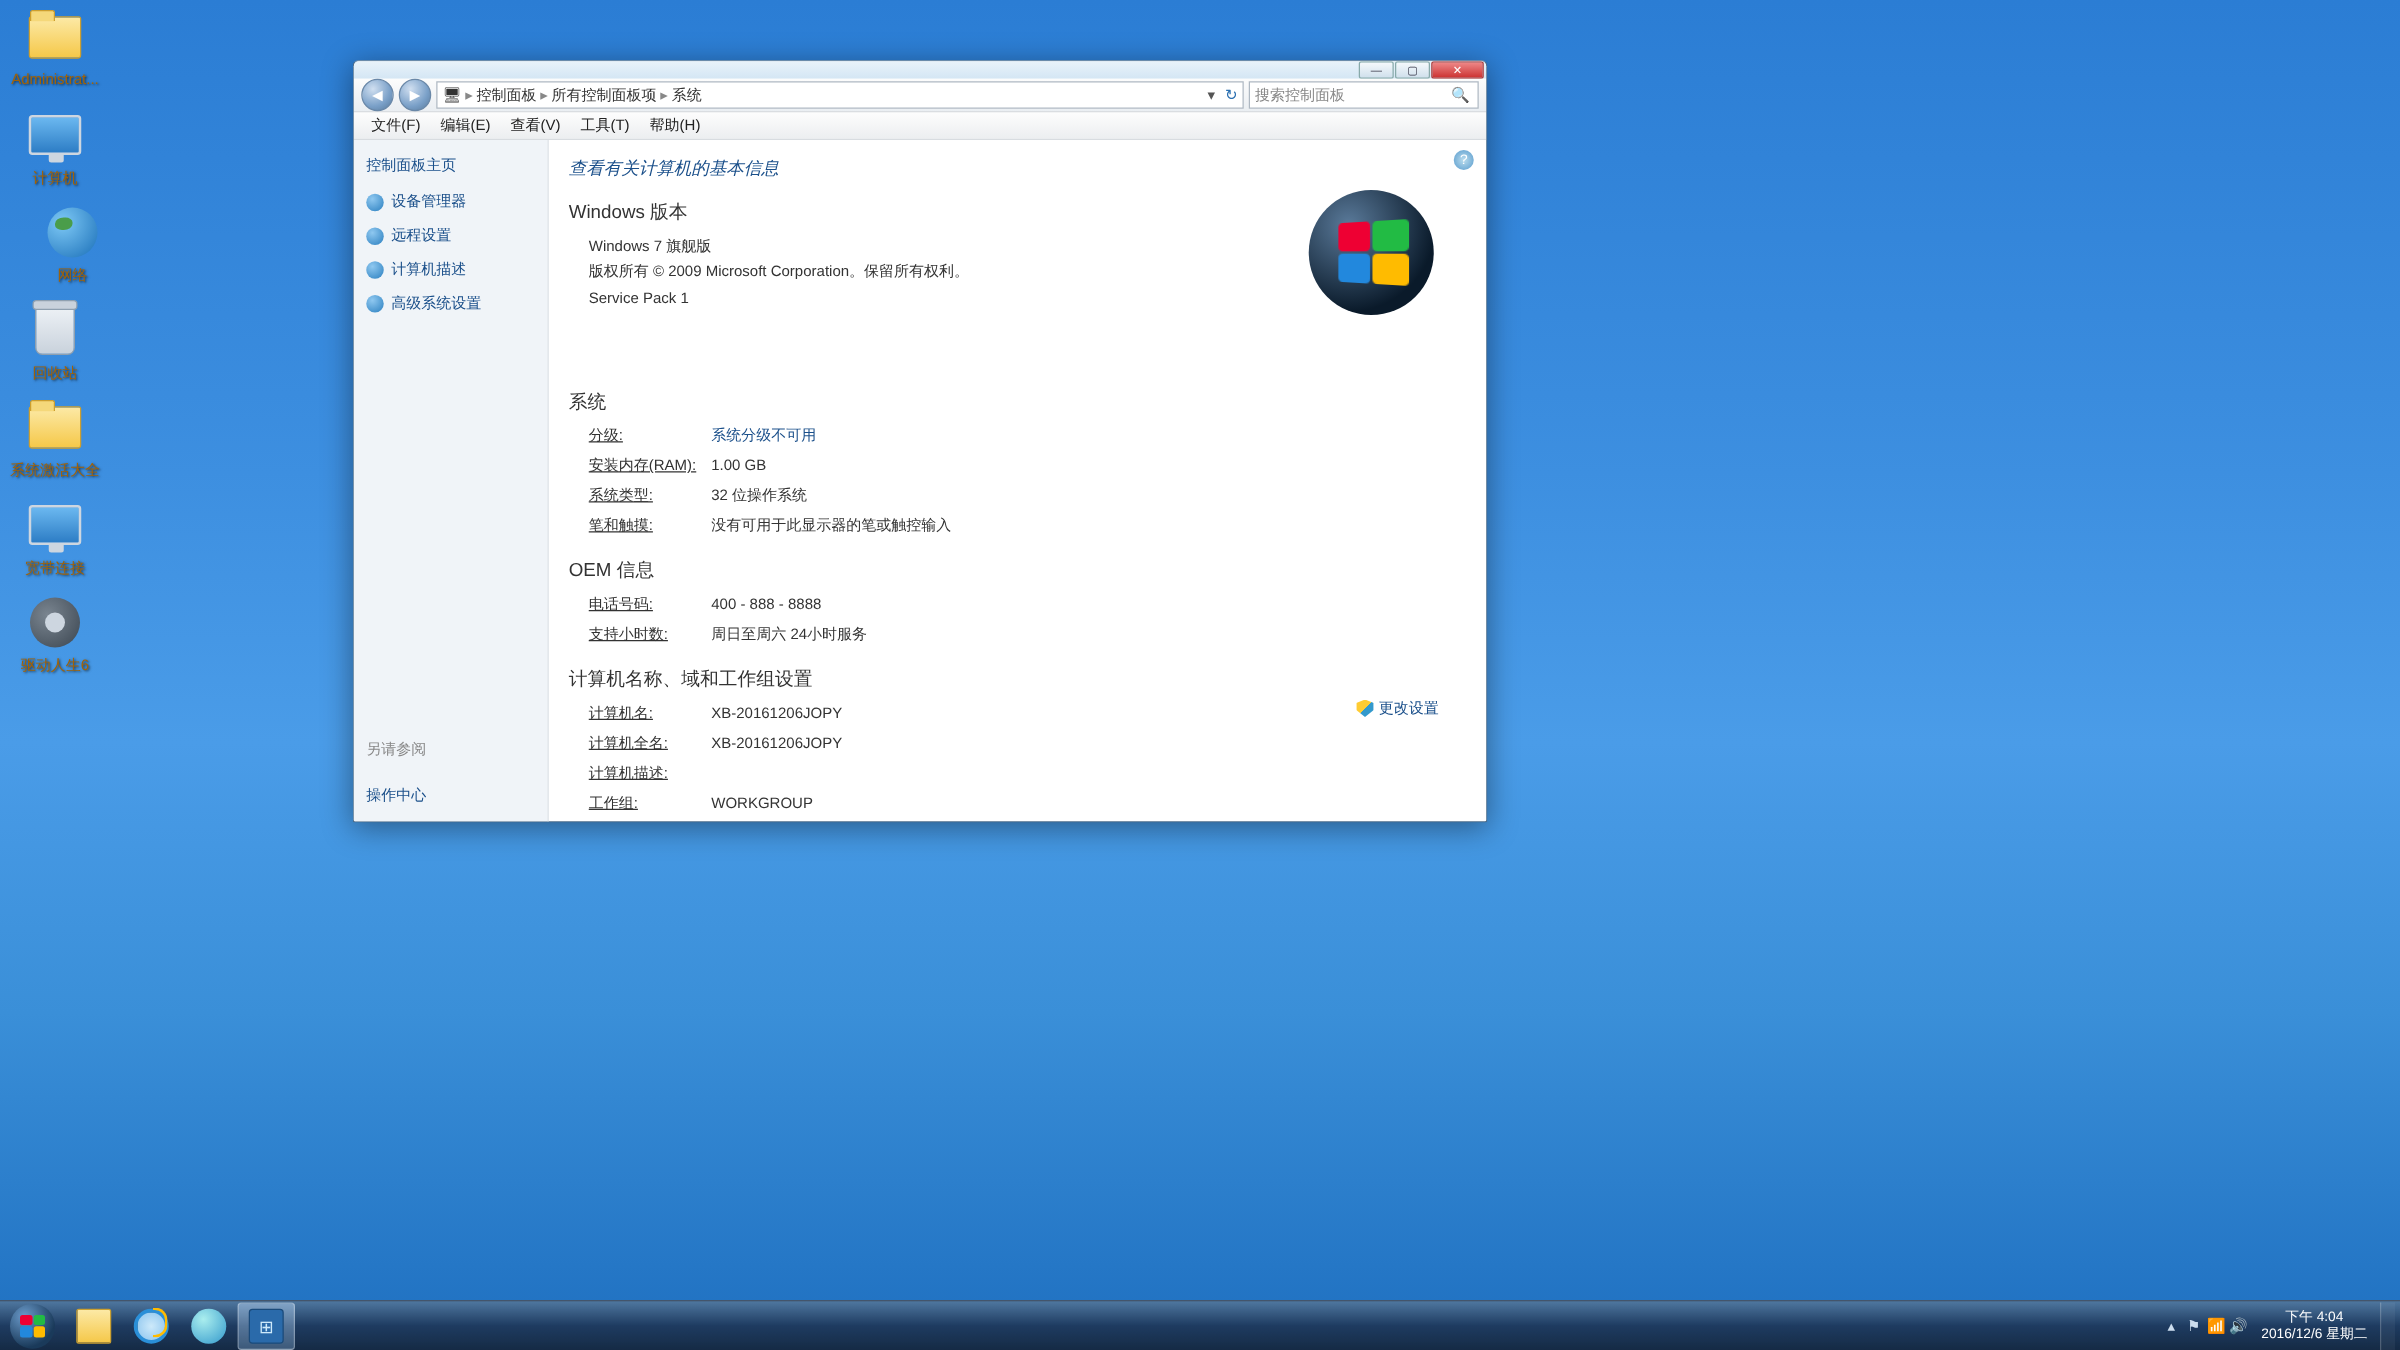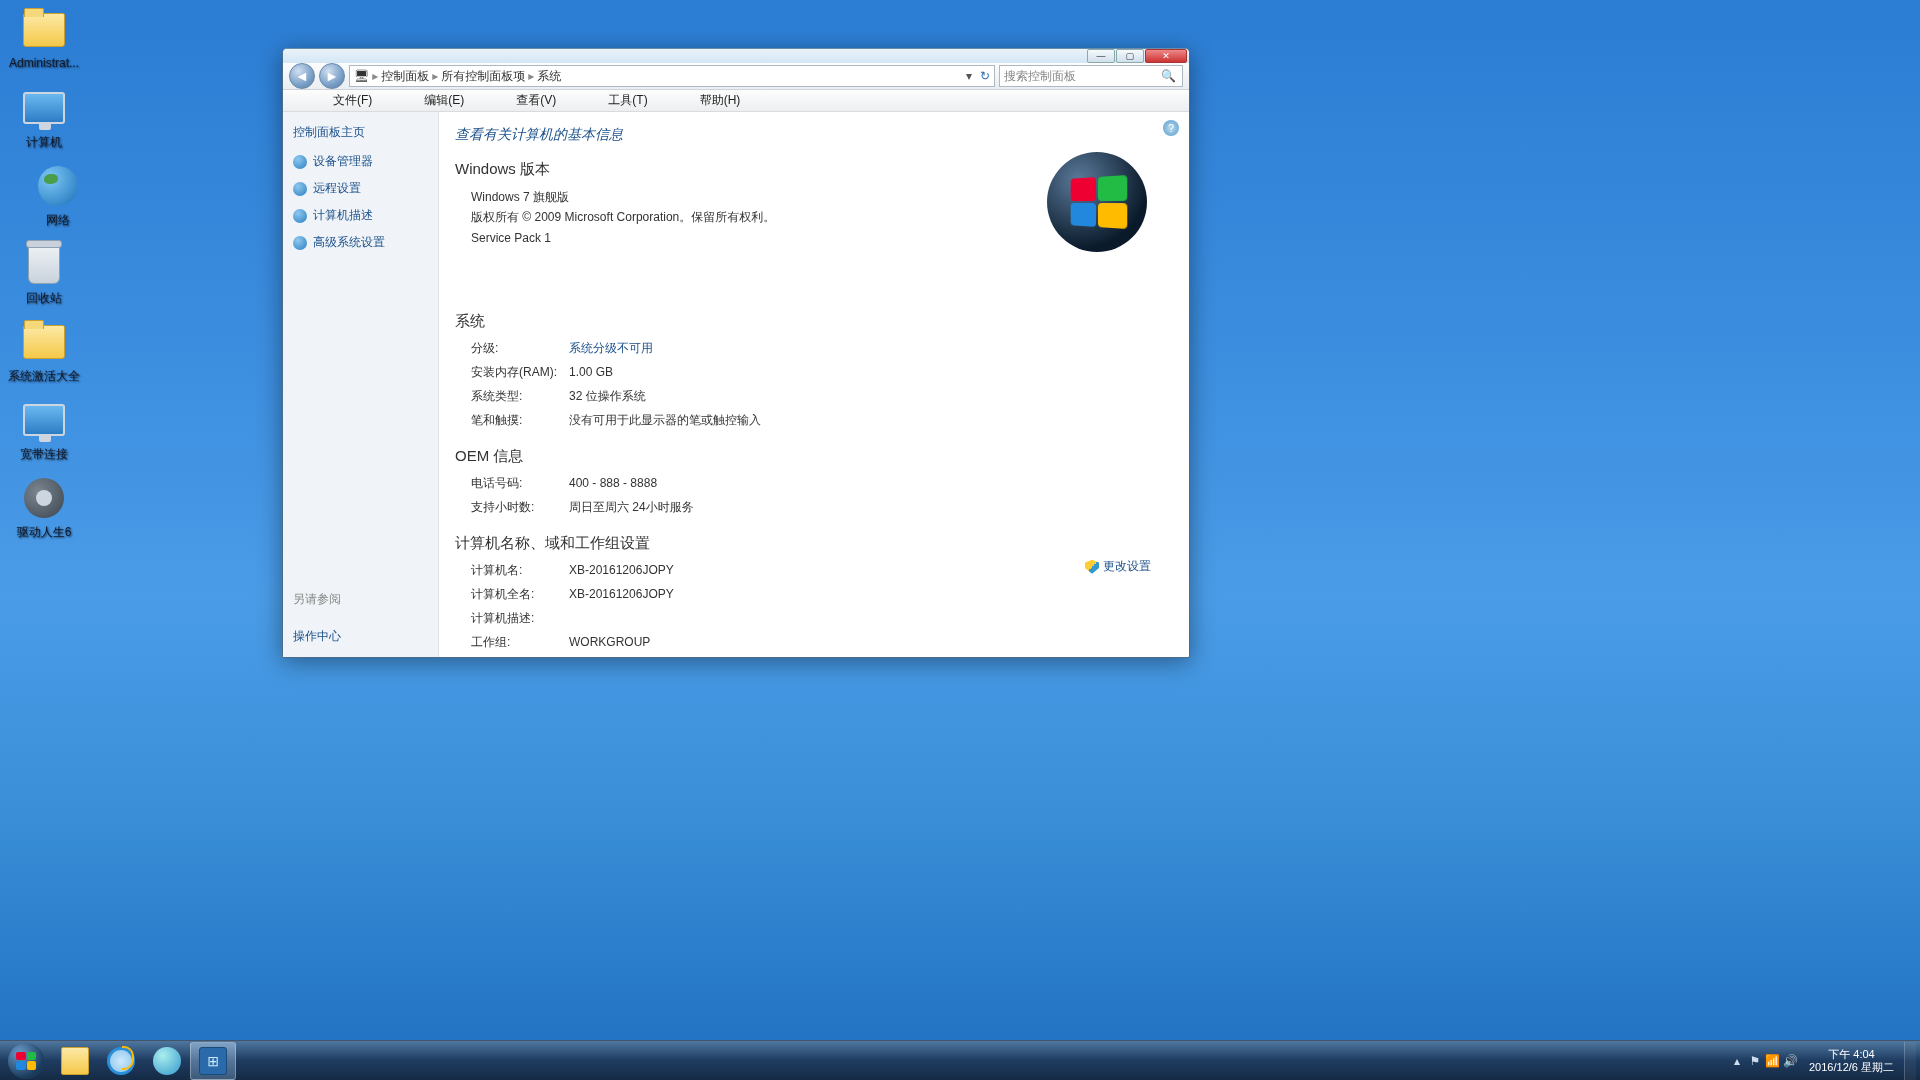--- a/index.html
+++ b/index.html
@@ -2,21 +2,21 @@
 <html><head>
 <meta charset="utf-8">
 <style>
 * { margin:0; padding:0; box-sizing:border-box; font-family:"Microsoft YaHei","Segoe UI",Tahoma,sans-serif; }
 body { width:1920px; height:1080px; overflow:hidden; background:linear-gradient(180deg,#2b7dd4 0%,#3d8fe0 35%,#4a9ce8 55%,#3a8fd8 75%,#1e6fc0 100%); position:relative; }
 
 
 .desktop { position:absolute; top:0; left:0; width:100%; height:100%; }
 .dicon { position:absolute; width:76px; text-align:center; cursor:pointer; }
 .dicon .ic { width:48px; height:48px; margin:0 auto 2px; display:flex; align-items:center; justify-content:center; }
-.dicon .lbl { font-size:12px; color:#0f172a; text-shadow:1px 1px 2px rgba(0,0,0,.7); word-break:break-all; }
+.dicon .lbl { font-size:12px; color:#a16207; text-shadow:1px 1px 2px rgba(0,0,0,.7); word-break:break-all; }
 
 
 .folder { width:42px; height:34px; background:linear-gradient(180deg,#fce9a5,#f5c849); border-radius:2px 2px 3px 3px; position:relative; border:1px solid #cd9f2e;}
 .folder:before{content:"";position:absolute;top:-6px;left:0;width:18px;height:8px;background:#f5d87a;border-radius:2px 2px 0 0;border:1px solid #cd9f2e;border-bottom:none;}
 .monitor{width:42px;height:32px;background:linear-gradient(180deg,#6bb8f0,#2d7dc5);border:2px solid #cdd6e0;border-radius:3px;position:relative;}
 .monitor:after{content:"";position:absolute;bottom:-8px;left:14px;width:12px;height:6px;background:#cdd6e0;border-radius:0 0 2px 2px;}
 .globe{width:40px;height:40px;border-radius:50%;background:radial-gradient(circle at 30% 30%,#7dc8f5,#1a6fb8);position:relative;overflow:hidden;}
 .globe:before{content:"";position:absolute;top:8px;left:6px;width:14px;height:10px;background:#4a9d4a;border-radius:50% 40% 50% 40%;}
 .trash{width:32px;height:40px;background:linear-gradient(180deg,#eef2f6,#c9d2dc);border-radius:4px 4px 6px 6px;border:1px solid #8fa0b0;position:relative;}
 .trash:before{content:"";position:absolute;top:-5px;left:-3px;right:-3px;height:6px;background:#c9d2dc;border:1px solid #8fa0b0;border-radius:3px;}
@@ -30,37 +30,37 @@
 .winbtn.close{ background:linear-gradient(180deg,#e88,#c33); color:#fff; width:42px; border-color:#a33;}
 .navbar { height:30px; background:linear-gradient(180deg,#fcfcfc,#eaeef2); border-bottom:1px solid #d0d4d8; display:flex; align-items:center; padding:0 6px; gap:4px;}
 .navbtn { width:26px; height:26px; border-radius:50%; background:radial-gradient(circle at 35% 30%,#d0dff0,#7aa0c8 60%,#56789a); border:1px solid #6a88a8; cursor:pointer; display:flex;align-items:center;justify-content:center;color:#fff;font-size:14px;}
 .addr { flex:1; height:22px; border:1px solid #aeb8c2; background:#fff; display:flex; align-items:center; padding:0 4px; font-size:12px; color:#333;}
 .addr .sep{ margin:0 3px; color:#888;}
 .addr .drop{ margin-left:auto; color:#555; padding:0 4px; cursor:pointer;}
 .addr .refresh{color:#2a6fb0;margin-left:4px;cursor:pointer;}
 .search { width:184px; height:22px; border:1px solid #aeb8c2; background:#fff; display:flex; align-items:center; padding:0 4px; font-size:12px; color:#888; position:relative;}
 .search .mag{ position:absolute; right:6px; color:#2a6fb0;}
 .menubar{ height:22px; background:linear-gradient(180deg,#fdfdfd,#eceef0); border-bottom:1px solid #d8dce0; display:flex; align-items:center; padding:0 6px; font-size:12px; color:#222;}
-.menubar span{ padding:2px 8px; cursor:pointer;margin-left:36px;}
+.menubar span{ padding:2px 8px; cursor:pointer;}
 .body{ flex:1; display:flex; }
 .sidebar{ width:156px; background:#f0f4f8; border-right:1px solid #e0e4e8; padding:12px 10px; font-size:12px;}
 .sidebar h4{ font-weight:normal; color:#1a4f8a; margin-bottom:12px; font-size:12px;}
 .sidebar a{ display:flex; align-items:center; gap:6px; color:#1a4f8a; text-decoration:none; margin-bottom:10px; cursor:pointer;}
 .sidebar a .si{ width:14px;height:14px;border-radius:50%;background:radial-gradient(circle at 35% 30%,#8fc8f0,#2a7fc0);flex-shrink:0;}
 .sidebar .seealso{ margin-top:340px;}
 .sidebar .seealso h5{ font-weight:normal;color:#888;font-size:12px;margin-bottom:20px;}
 .sidebar .seealso a{ color:#1a4f8a; display:block; margin-bottom:10px;}
 
 .content{ flex:1; padding:14px 18px 14px 16px; font-size:12px; color:#333; position:relative; overflow:hidden;}
 .content .pagetitle{ color:#1a4f8a; font-size:14px; margin-bottom:16px;font-style:italic;}
 .helpbtn{ position:absolute; top:8px; right:10px; width:16px;height:16px;border-radius:50%;background:radial-gradient(#bde,#59c);color:#fff;font-size:11px;display:flex;align-items:center;justify-content:center;cursor:pointer;}
 .section{ margin-bottom:18px;}
 .section h3{ font-size:15px; font-weight:normal; color:#333; margin-bottom:8px;}
 .row{ display:flex; margin-bottom:6px; line-height:1.5;}
-.row .k{ width:114px; padding-left:16px; color:#333;}
+.row .k{ width:114px; padding-left:16px; color:#333;text-decoration:underline;}
 .row .v{ flex:1; color:#333;}
 .row .v.link{ color:#1a4f8a; cursor:pointer;}
 .indent{ padding-left:16px; line-height:1.7;}
 .changeset{ position:absolute; right:20px; color:#1a4f8a; cursor:pointer; display:flex;align-items:center;gap:4px;}
 .changeset .shield{width:14px;height:14px;display:inline-block;background:linear-gradient(135deg,#fc3 50%,#39c 50%);clip-path:polygon(50% 0,100% 20%,100% 60%,50% 100%,0 60%,0 20%);}
 
 
 .orb{ position:absolute; right:42px; top:40px; width:100px;height:100px;border-radius:50%;background:radial-gradient(circle at 32% 28%,#5a7a9a,#0a1a2a 70%);display:flex;align-items:center;justify-content:center;}
 .orb .flag{ width:58px;height:50px;display:grid;grid-template-columns:1fr 1fr;grid-template-rows:1fr 1fr;gap:2px;transform:perspective(100px) rotateY(-14deg);}
 .orb .flag span:nth-child(1){background:#e03;} .orb .flag span:nth-child(2){background:#2b4;} .orb .flag span:nth-child(3){background:#28d;} .orb .flag span:nth-child(4){background:#fb0;}

